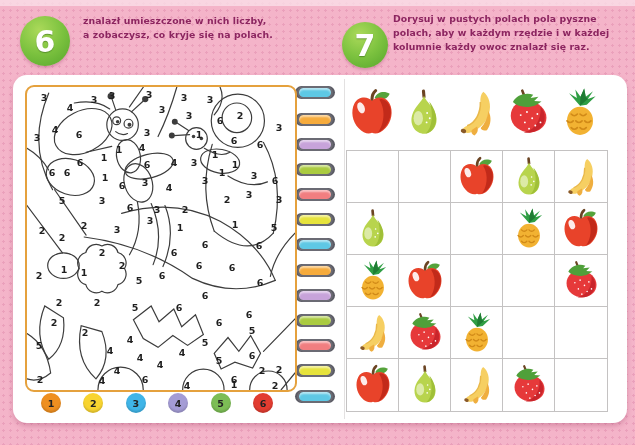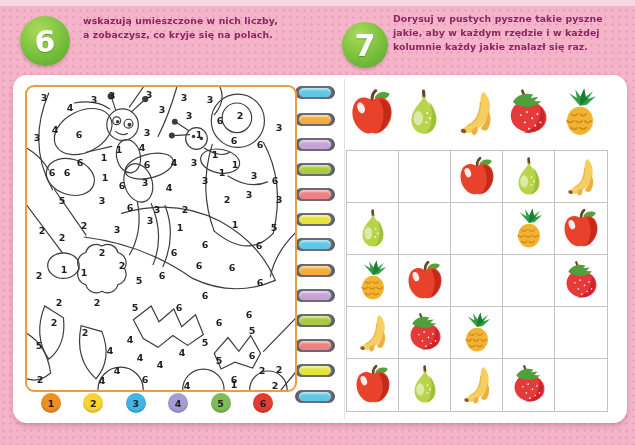--- a/index.html
+++ b/index.html
@@ -108,31 +108,31 @@
     </g>
   </symbol>
 </svg>
 
 <div class="stage">
 
   <div class="badge" id="badge6">
     <span>6</span>
   </div>
   <div class="instr" id="instr6">
-    <div>wskazują umieszczone w nich liczby,</div>
+    <div>znalazł umieszczone w nich liczby,</div>
     <div>a zobaczysz, co kryje się na polach.</div>
   </div>
 
   <div class="badge" id="badge7">
     <span>7</span>
   </div>
   <div class="instr" id="instr7">
-    <div>Dorysuj w pustych pyszne takie pyszne</div>
-    <div>jakie, aby w każdym rzędzie i w każdej</div>
-    <div>kolumnie każdy jakie znalazł się raz.</div>
+    <div>Dorysuj w pustych polach pola pyszne</div>
+    <div>polach, aby w każdym rzędzie i w każdej</div>
+    <div>kolumnie każdy owoc znalazł się raz.</div>
   </div>
 
   <div class="spread">
     <div class="fold"></div>
 
     <div class="art-frame">
       <svg viewBox="0 0 272 307">
         <g stroke="#3c3c3c" stroke-width="1.2" fill="none" stroke-linecap="round">
 
           <path d="M118,0 L104,20"></path>

